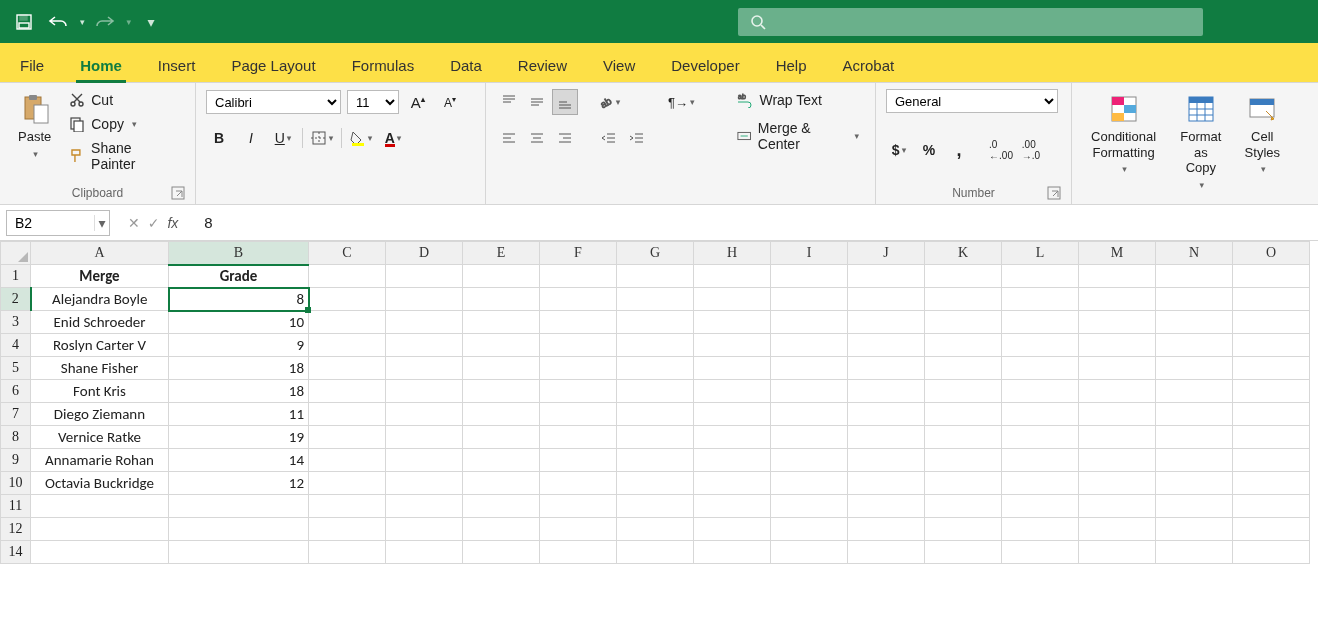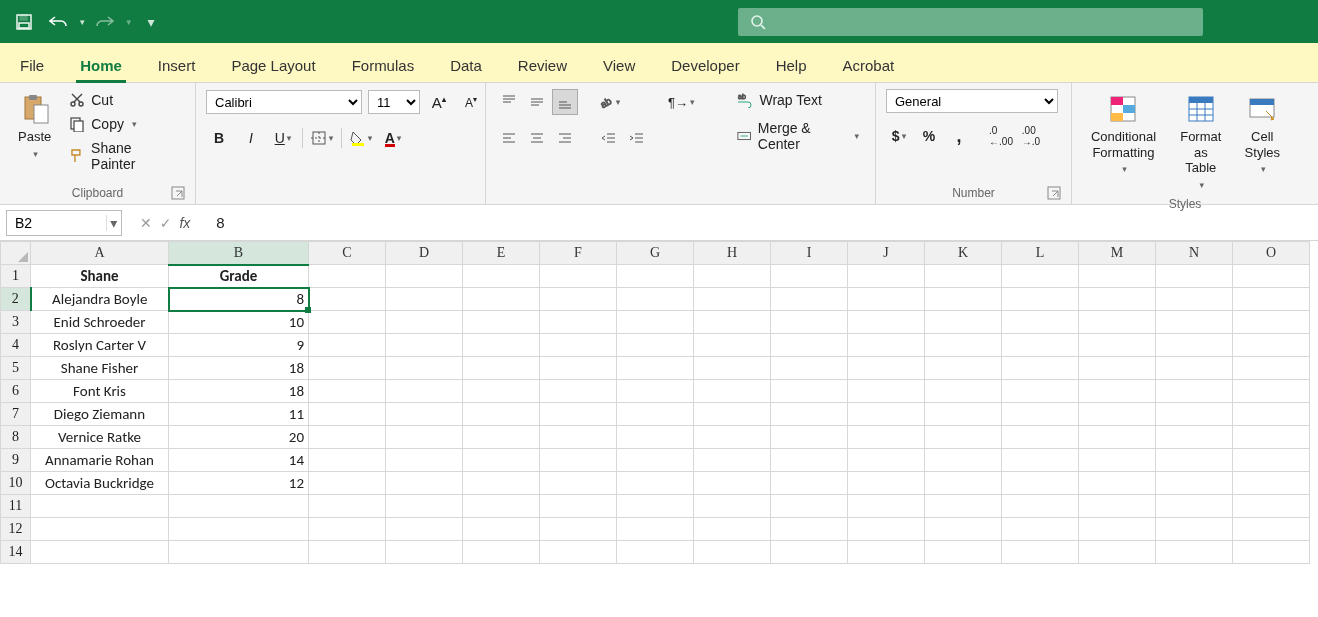--- a/index.html
+++ b/index.html
@@ -10,21 +10,21 @@
   .qat { display:flex; align-items:center; gap:6px; padding:0 10px; height:100%; }
   .qat-btn { width:28px; height:28px; display:flex; align-items:center; justify-content:center; cursor:pointer; }
   .qat svg { display:block; }
   .title { flex:0 0 auto; margin-left:140px; font-size:15px; }
   .title .sub { opacity:.85; }
   .search { margin-left:auto; margin-right:115px; width:465px; height:28px; background:#6ab08b; display:flex; align-items:center; border-radius:2px; padding:0 12px; gap:10px; color:#e7f3ec; }
   .search input { background:transparent; border:none; outline:none; color:#e7f3ec; font-size:14px; width:100%; }
   .search input::placeholder { color:#e7f3ec; }
 
   
-  .tabs { height:40px; background:#fef9c3; display:flex; align-items:flex-end; padding:0 16px; gap:28px; border-bottom:1px solid #d6d6d6; }
+  .tabs { height:40px; background:#fde047; display:flex; align-items:flex-end; padding:0 16px; gap:28px; border-bottom:1px solid #d6d6d6; }
   .tab { font-size:15px; color:#333; padding:10px 4px 8px; cursor:pointer; }
   .tab.active { color:#107c41; font-weight:600; border-bottom:3px solid #107c41; margin-bottom:-1px; padding-bottom:6px; }
 
   
   .ribbon { height:122px; background:#f5f5f5; border-bottom:1px solid #d6d6d6; display:flex; }
   .group { border-right:1px solid #d6d6d6; padding:6px 10px 2px; display:flex; flex-direction:column; }
   .group-body { flex:1; display:flex; align-items:flex-start; }
   .group-label { text-align:center; font-size:12px; color:#666; padding:2px 0; position:relative; }
   .dlaunch { position:absolute; right:0; bottom:2px; width:14px; height:14px; cursor:pointer; }
   .rbtn { display:flex; align-items:center; gap:6px; padding:3px 6px; font-size:14px; cursor:pointer; }
@@ -33,21 +33,21 @@
   .icon32 { width:32px; height:32px; }
   .dd { font-size:9px; color:#666; margin-left:2px; }
 
   select.combo { height:24px; border:1px solid #bbb; background:#fff; font-size:13px; padding:0 4px; }
   .btnrow { display:flex; gap:2px; }
   .sqbtn { width:26px; height:26px; display:flex; align-items:center; justify-content:center; cursor:pointer; }
   .sqbtn.active { background:#d8d8d8; border:1px solid #aaa; }
 
   
   .fbar { height:36px; border-bottom:1px solid #d6d6d6; display:flex; align-items:center; background:#fff; }
-  .namebox { width:116px; height:26px; border:1px solid #bbb; margin:12px 6px; display:flex; align-items:center; }
+  .namebox { width:104px; height:26px; border:1px solid #bbb; margin:12px 6px; display:flex; align-items:center; }
   .namebox input { border:none; outline:none; width:100%; padding:0 8px; font-size:14px; }
   .namebox .ndd { width:18px; text-align:center; color:#666; cursor:pointer; border-left:1px solid #ddd; }
   .fx-controls { display:flex; align-items:center; gap:8px; padding:0 12px; color:#999; }
   .fx-controls .fx { font-style:italic; color:#555; }
   .fvalue { padding:0 14px; font-size:15px; }
 
   
   .gridwrap { position:relative; overflow:hidden; height:376px; background:#fff; }
   table.sheet { border-collapse:collapse; table-layout:fixed; }
   .sheet th, .sheet td { border:1px solid #d7d7d7; font-size:15px; font-family:Calibri, Arial, sans-serif; height:23px; padding:0 4px; background:#fff; }
@@ -158,21 +158,21 @@
           <rect x="1" y="1" width="12" height="12" fill="none" stroke="#888"></rect>
           <path d="M5 5h6v6" fill="none" stroke="#888"></path>
           <path d="M11 5l-5 5" stroke="#888"></path>
         </svg>
     </div>
   </div>
 
   <div class="group" style="width:290px">
     <div class="group-body" style="flex-direction:column;gap:10px">
       <div class="btnrow" style="gap:6px;align-items:center">
-        <select class="combo" style="width:156px"><option>Calibri</option></select>
+        <select class="combo" style="width:135px"><option>Calibri</option></select>
         <select class="combo" style="width:52px"><option>11</option></select>
         <div class="sqbtn">
             <span style="font-size:15px">A<sup style="font-size:9px">▴</sup></span>
           </div>
         <div class="sqbtn">
             <span style="font-size:12px">A<sup style="font-size:8px">▾</sup></span>
           </div>
       </div>
       <div class="btnrow" style="gap:6px;align-items:center">
         <div class="sqbtn">
@@ -303,21 +303,21 @@
               <path d="M4 8h8" stroke="#2a7"></path>
             </svg>
           <span>Merge &amp; Center</span>
             <span class="dd">▾</span>
         </div>
       </div>
     </div>
   </div>
 
   <div class="group" style="width:196px">
-    <div class="group-body" style="flex-direction:column;gap:10px">
+    <div class="group-body" style="flex-direction:column;gap:24px">
       <select class="combo" style="width:172px"><option>General</option></select>
       <div class="btnrow" style="gap:4px">
         <div class="sqbtn">
             <b>$</b>
             <span class="dd">▾</span>
           </div>
         <div class="sqbtn">
             <b>%</b>
           </div>
         <div class="sqbtn">
@@ -355,34 +355,33 @@
       </div>
       <div class="vbtn">
         <svg class="icon32" viewBox="0 0 32 32">
             <rect x="4" y="4" width="24" height="24" fill="#fff" stroke="#3a7bbf"></rect>
             <rect x="4" y="4" width="24" height="6" fill="#3a7bbf"></rect>
             <line x1="4" y1="16" x2="28" y2="16" stroke="#3a7bbf"></line>
             <line x1="4" y1="22" x2="28" y2="22" stroke="#3a7bbf"></line>
             <line x1="12" y1="4" x2="12" y2="28" stroke="#3a7bbf"></line>
             <line x1="20" y1="4" x2="20" y2="28" stroke="#3a7bbf"></line>
           </svg>
-        <span>Format as Table</span>
+        <span>Format as Copy</span>
           <span class="dd">▾</span>
       </div>
       <div class="vbtn">
         <svg class="icon32" viewBox="0 0 32 32">
             <rect x="4" y="6" width="24" height="18" fill="#fff" stroke="#888"></rect>
             <rect x="4" y="6" width="24" height="6" fill="#3a7bbf"></rect>
             <path d="M20 18l8 8-3 1 1-3z" fill="#f7b500" stroke="#c68a2a"></path>
           </svg>
         <span>Cell Styles</span>
           <span class="dd">▾</span>
       </div>
     </div>
-    <div class="group-label"><span>Styles</span></div>
   </div>
 </div>
 
 <div class="fbar">
   <div class="namebox">
     <input value="B2" style="">
     <div class="ndd">▾</div>
   </div>
   <div class="fx-controls">
     <span style="cursor:pointer">✕</span>
@@ -410,21 +409,21 @@
           <th class="colOther" style="width: 77px;">K</th>
           <th class="colOther" style="width: 77px;">L</th>
           <th class="colOther" style="width: 77px;">M</th>
           <th class="colOther" style="width: 77px;">N</th>
           <th class="colOther" style="width: 77px;">O</th>
         </tr>
       </thead>
       <tbody>
         <tr>
           <th class="rowh">1</th>
-          <td class="bold center">Shane</td>
+          <td class="bold center">Merge</td>
           <td class="bold center">Grade</td>
           <td class="bold center"></td>
           <td class="bold center"></td>
           <td class="bold center"></td>
           <td class="bold center"></td>
           <td class="bold center"></td>
           <td class="bold center"></td>
           <td class="bold center"></td>
           <td class="bold center"></td>
           <td class="bold center"></td>
@@ -537,21 +536,21 @@
           <td></td>
           <td></td>
           <td></td>
           <td></td>
           <td></td>
           <td></td>
         </tr>
         <tr>
           <th class="rowh">8</th>
           <td class="center">Vernice Ratke</td>
-          <td class="right">20</td>
+          <td class="right">19</td>
           <td></td>
           <td></td>
           <td></td>
           <td></td>
           <td></td>
           <td></td>
           <td></td>
           <td></td>
           <td></td>
           <td></td>

